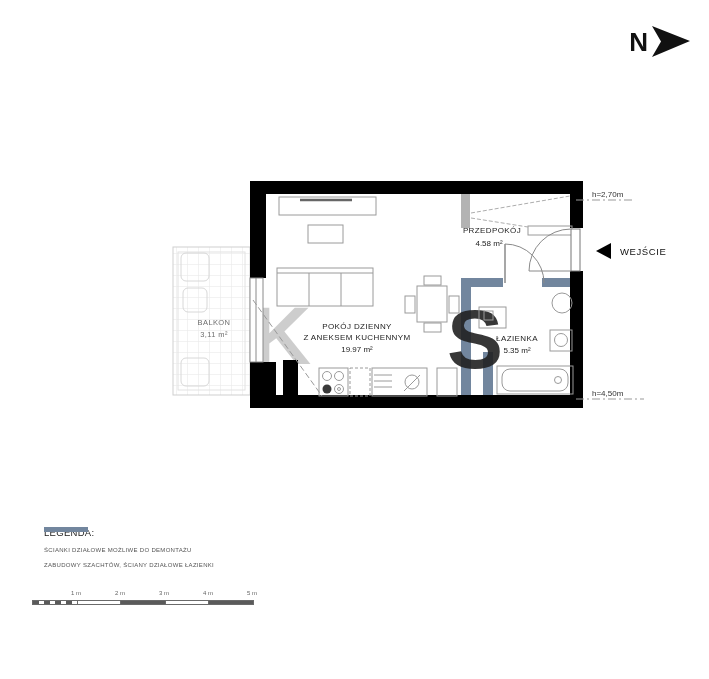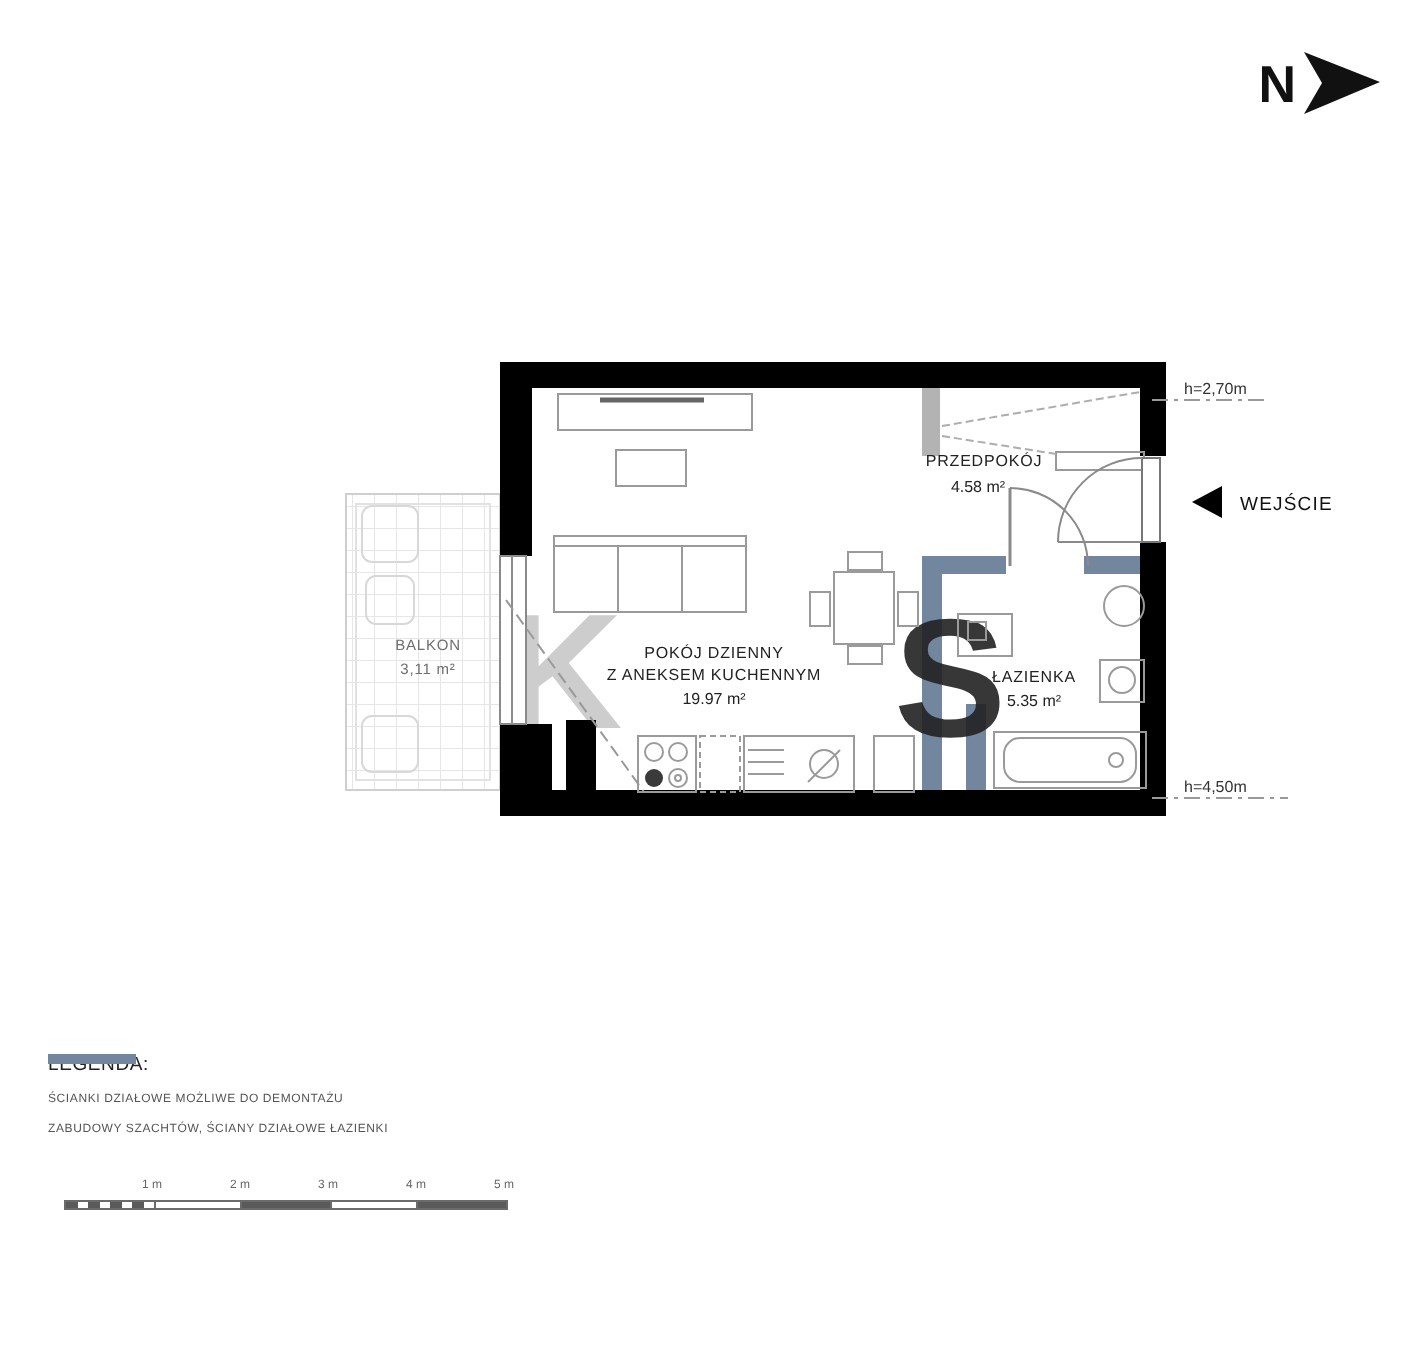--- a/index.html
+++ b/index.html
@@ -8,21 +8,21 @@
   svg{position:absolute;left:0;top:0;}
   svg text{font-family:"Liberation Sans",sans-serif;fill:#222;}
   .room-label{font-size:8px;letter-spacing:.4px;}
   .area-label{font-size:8px;}
   .balkon-label{font-size:7.5px;fill:#6e6e6e;letter-spacing:.4px;}
   .h-label{font-size:8px;fill:#333;}
   .entr-label{font-size:9.5px;letter-spacing:.6px;fill:#111;}
   .north-label{font-size:26px;font-weight:bold;fill:#111;}
   .wm{font-weight:bold;font-family:"Liberation Sans",sans-serif;}
   
-  .legend{position:absolute;left:24px;top:527px;}
+  .legend{position:absolute;left:44px;top:527px;}
   .legend-title{font-size:9.5px;color:#222;letter-spacing:.3px;}
   .legend-row{display:flex;align-items:center;margin-top:9px;}
   .legend-row .sw{width:44px;height:5px;display:block;margin-right:10px;}
   .legend-row .lbl{font-size:6px;color:#555;letter-spacing:.3px;}
   
   .scalebar{position:absolute;left:32px;top:590px;width:222px;height:16px;}
   .sb-labels{position:relative;height:8px;}
   .sb-labels span{position:absolute;top:0;font-size:6px;color:#666;transform:translateX(-50%);white-space:nowrap;}
   .sb-bar{position:relative;margin-top:2px;height:5px;width:222px;border:1px solid #6a6a6a;
           box-sizing:border-box;display:flex;}

